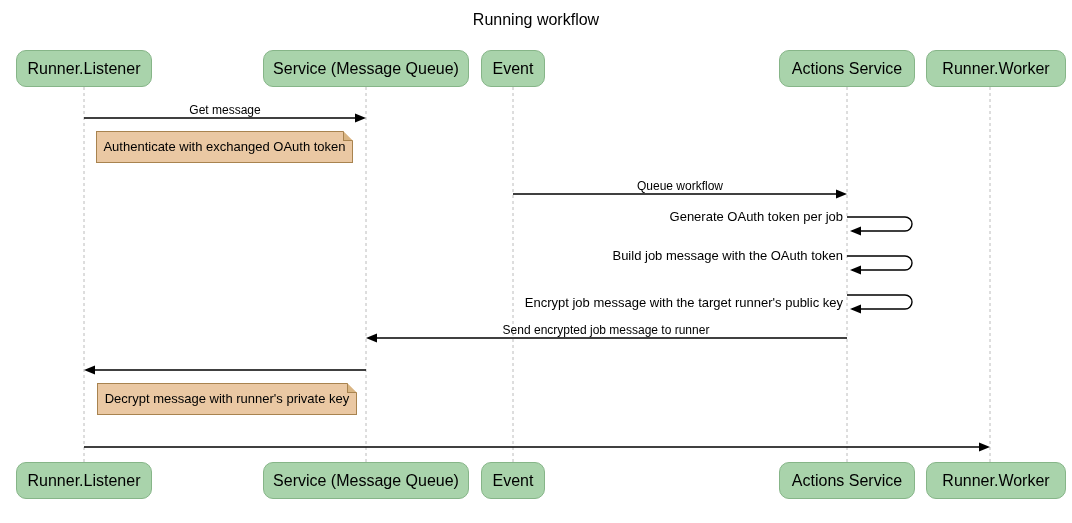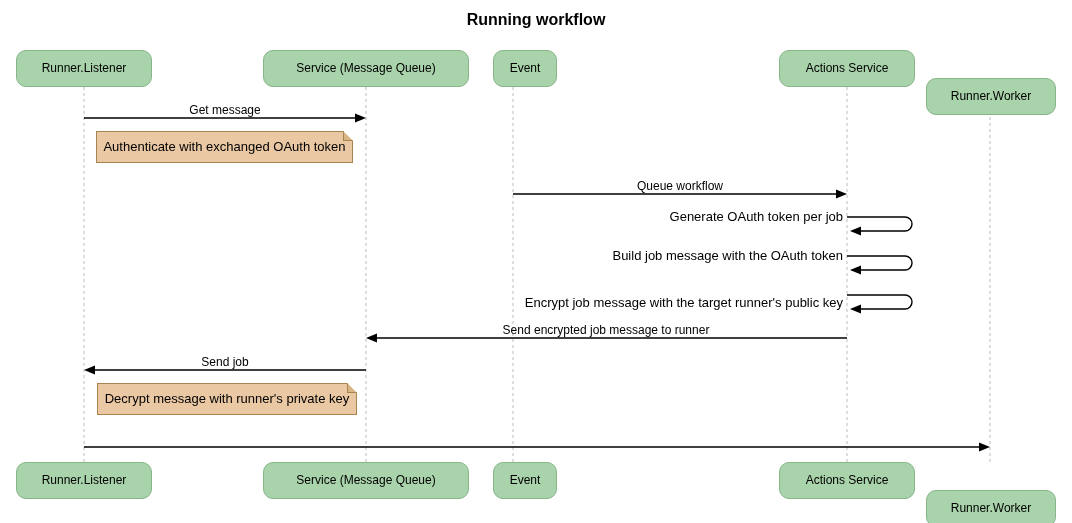--- a/index.html
+++ b/index.html
@@ -11,36 +11,36 @@
     color: var(--text, #000);
     overflow: hidden;
   }
   #wires { position:absolute; left:0; top:0; width:1072px; height:523px; }
   .lifeline { stroke: var(--lifeline, #bcbcbc); stroke-width:1; stroke-dasharray:3 3; fill:none; }
   .msg-line { stroke: var(--line, #000); stroke-width:1.4; fill:none; }
   .arrowhead { fill: var(--line, #000); stroke:none; }
 
   .title {
     position:absolute; left:0; right:0; top:11px;
-    text-align:center; font-size:16px; font-weight:bold;
+    text-align:center; font-size:16px; font-weight:normal;
   }
   .actor {
     position:absolute; height:37px; box-sizing:border-box;
     background: var(--actor-fill, #a9d3ab);
     border: 1px solid var(--actor-border, #86b588);
     border-radius: 10px;
-    font-size:12px; line-height:35px; text-align:center;
+    font-size:16px; line-height:35px; text-align:center;
   }
   .actor.top { top:50px; }
   .actor.bottom { top:462px; }
   .a-listener { left:16px;  width:136px; }
   .a-service  { left:263px; width:206px; }
-  .a-event    { left:481px; width:64px;margin-left:12px;  }
+  .a-event    { left:481px; width:64px;  }
   .a-actions  { left:779px; width:136px; }
-  .a-worker   { left:926px; width:130px;margin-top:28px; }
+  .a-worker   { left:926px; width:140px; }
 
   .note {
     position:absolute; box-sizing:border-box; height:32px;
     background: var(--note-fill, #eac8a3);
     border: 1px solid var(--note-border, #a8834f);
     font-size:13px; line-height:30px; text-align:center;
     clip-path: polygon(0 0, calc(100% - 10px) 0, 100% 10px, 100% 100%, 0 100%);
   }
   .note-fold {
     position:absolute; width:10px; height:10px;
@@ -123,20 +123,19 @@
   <div class="actor bottom a-event">Event</div>
   <div class="actor bottom a-actions">Actions Service</div>
   <div class="actor bottom a-worker">Runner.Worker</div>
 
   <div class="msg-label m1">Get message</div>
   <div class="msg-label m2">Queue workflow</div>
   <div class="loop-label m3">Generate OAuth token per job</div>
   <div class="loop-label m4">Build job message with the OAuth token</div>
   <div class="loop-label m5">Encrypt job message with the target runner's public key</div>
   <div class="msg-label m6">Send encrypted job message to runner</div>
-  <div class="msg-label m7">Send job</div>
 
   <div class="note note1">Authenticate with exchanged OAuth token</div>
   <div class="note-fold note1-fold"></div>
   <div class="note note2">Decrypt message with runner's private key</div>
   <div class="note-fold note2-fold"></div>
 
 </div>
 
 </body></html>

